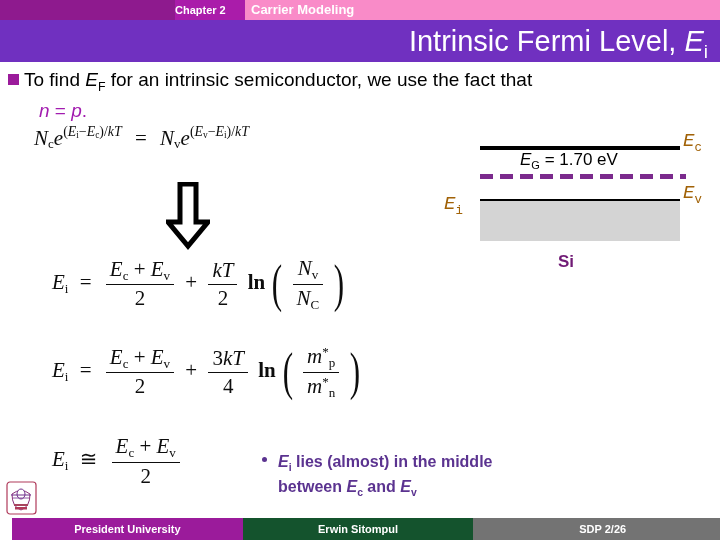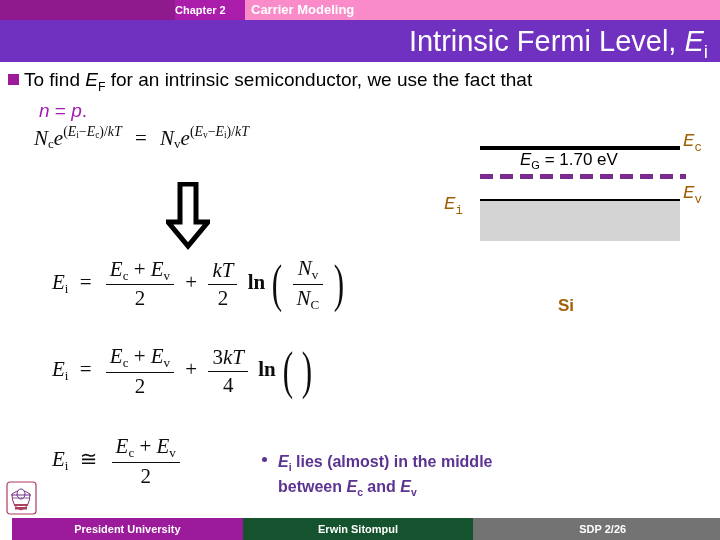--- a/index.html
+++ b/index.html
@@ -201,22 +201,21 @@
     color: #000000;
     white-space: nowrap;
   }
   .eg-label i { font-style: italic; }
   .si-label {
     position: absolute;
     left: 88px; top: 122px;
     font-family: "Liberation Sans", sans-serif;
     font-size: 17px;
     font-weight: bold;
-    color: #a16207;
-    margin-top: 44px;
+    color: #701a75;
   }
 
   
   .concl {
     position: absolute;
     left: 262px; top: 452px;
     width: 320px;
     color: #5b3390;
     font-size: 16px;
     font-weight: bold;
@@ -332,20 +331,24 @@
     <span class="num"><i>E</i><span class="ssub">c</span><span class="mrm"> + </span><i>E</i><span class="ssub">v</span></span>
     <span class="den">2</span>
   </span>
   <span class="mrm" style="margin:0 3px;">+</span>
   <span class="frac">
     <span class="num"><span class="mrm">3</span><i>kT</i></span>
     <span class="den">4</span>
   </span>
   <span class="mrm" style="font-weight:bold;margin-left:2px;">ln</span>
   <span class="paren">(</span>
+  <span class="frac">
+    <span class="num"><i>m</i><span class="ssup">*</span><span class="ssub">p</span></span>
+    <span class="den"><i>m</i><span class="ssup">*</span><span class="ssub">n</span></span>
+  </span>
   <span class="paren">)</span>
 </div>
 
 <div class="eq" id="eq4">
   <i>E</i><span class="ssub">i</span>
   <span class="mrm" style="margin:0 6px;">≅</span>
   <span class="frac">
     <span class="num"><i>E</i><span class="ssub">c</span><span class="mrm"> + </span><i>E</i><span class="ssub">v</span></span>
     <span class="den">2</span>
   </span>

